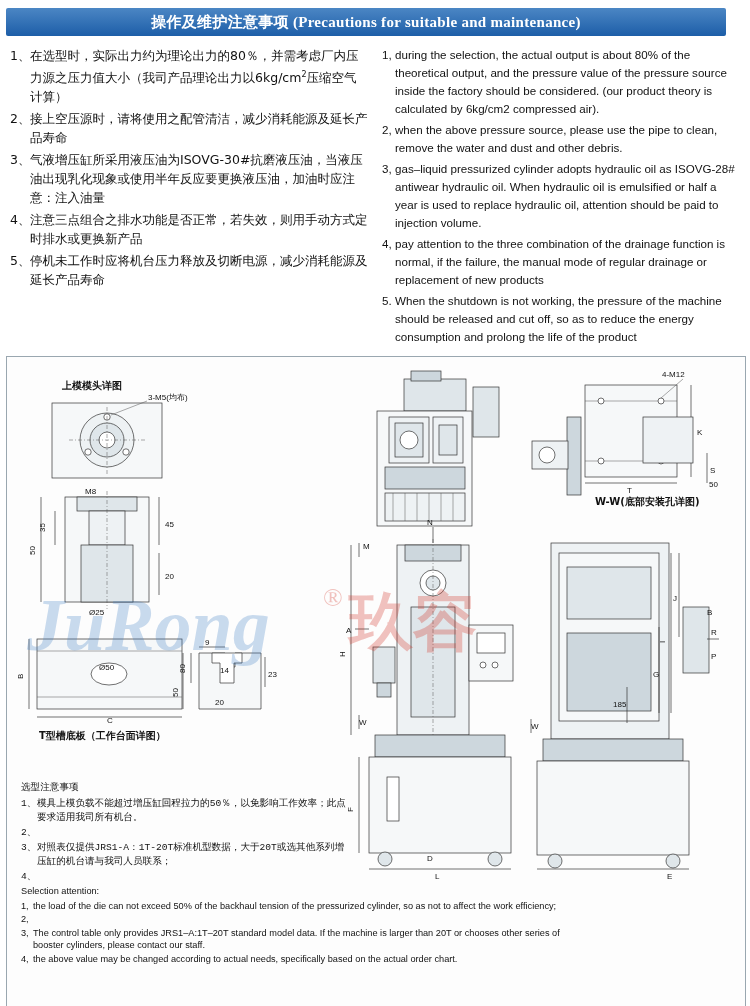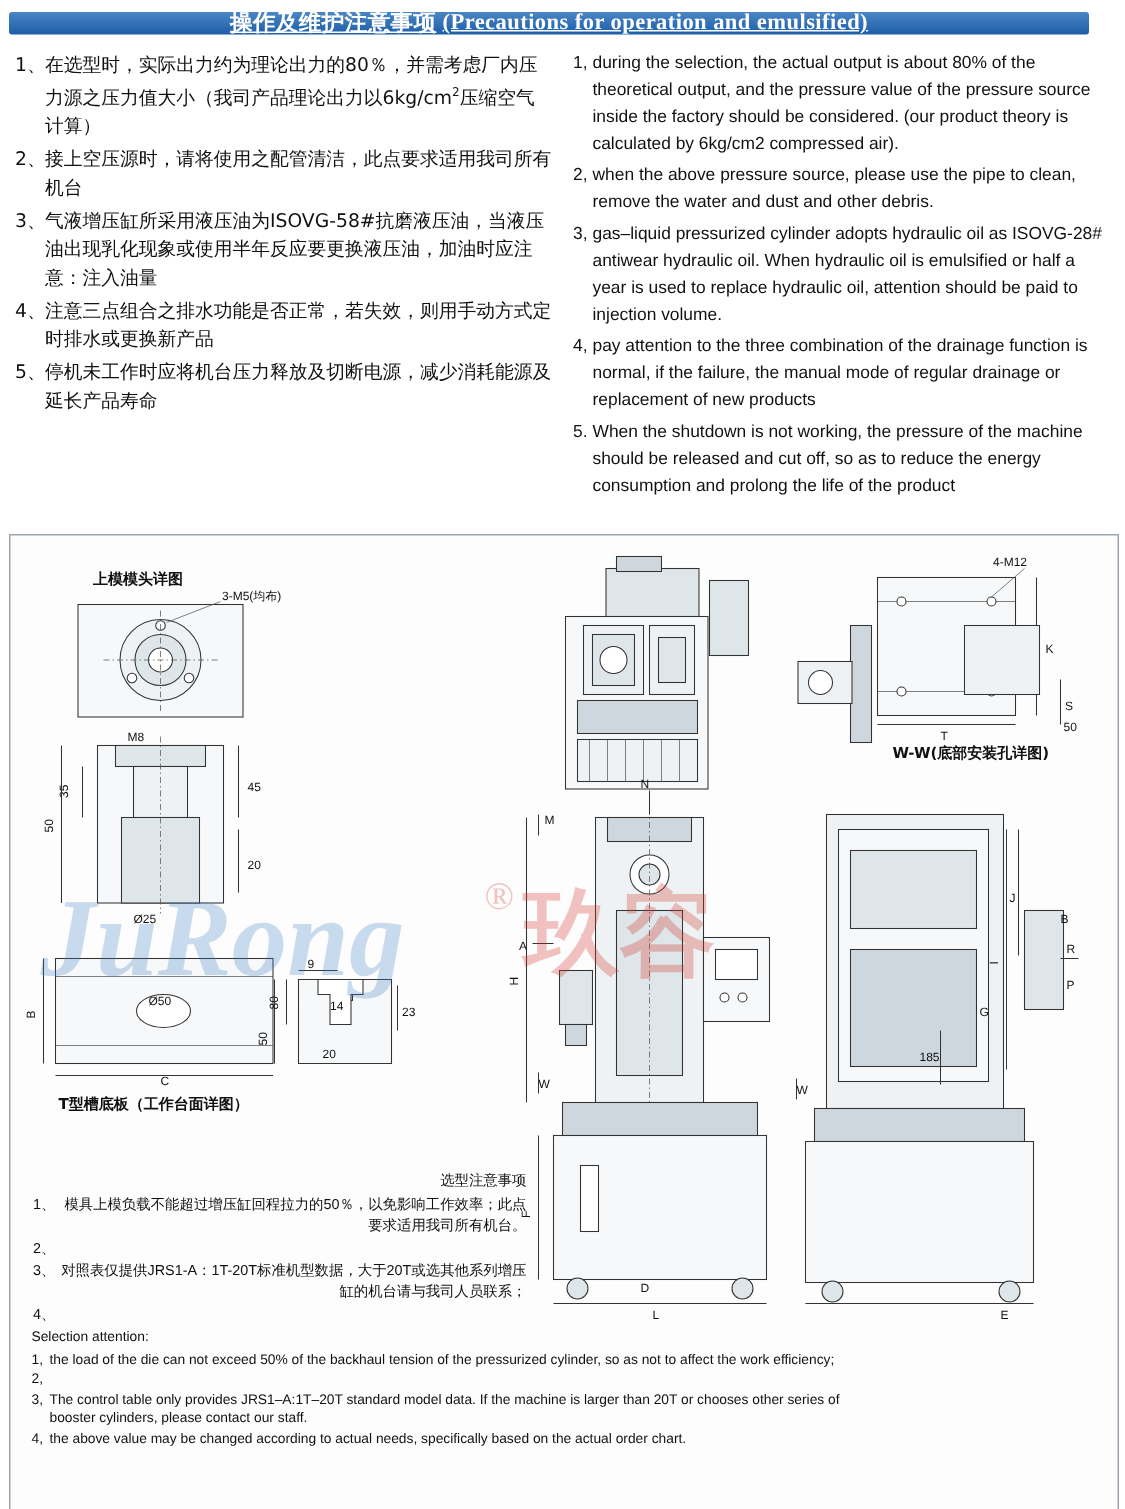--- a/index.html
+++ b/index.html
@@ -9,33 +9,32 @@
     font-family:"Liberation Sans", sans-serif;
     color:#1a1a1a;
     position:relative;
     overflow:hidden;
   }
   .page{width:750px;height:1006px;position:relative;}
 
   
   .title-bar{
     margin:8px 24px 0 6px;
-    height:15px;
+    height:28px;
     background:#2f6fb5;
     background:linear-gradient(#4b86c4,#1d5ea8);
     border-radius:2px;
     display:flex;
     align-items:center;
     justify-content:center;
     color:#ffffff;
     font-weight:bold;
     font-size:15px;
     letter-spacing:0.3px;
     font-family:"Liberation Serif", serif;
-    text-decoration:underline;
   }
   .title-bar .cn{font-family:"DejaVu Sans", sans-serif;font-size:15px;}
   .title-bar .en{font-family:"Liberation Serif", serif;font-size:15px;margin-left:4px;}
 
   
   .text-cols{
     display:flex;
     margin:10px 10px 0 10px;
     gap:14px;
   }
@@ -90,25 +89,24 @@
     font-size:26px;
     fill:#d33a2c;
     opacity:.55;
   }
 
   
   .notes{
     position:absolute;
     left:14px;top:424px;
     width:330px;
-    font-family:Liberation Sans, sans-serif;
+    font-family:Liberation Mono, monospace;
     font-size:9.6px;
     line-height:14px;
     color:#111;
-    text-align:right;
   }
   .notes .hd{margin-bottom:2px;}
   .notes .n-item{display:flex;margin-bottom:1px;}
   .notes .n-num{width:16px;flex:0 0 auto;}
   .notes-en{
     position:absolute;
     left:14px;top:528px;
     width:540px;
     font-family:"Liberation Sans", sans-serif;
     font-size:9.2px;
@@ -129,37 +127,37 @@
   .fillD{fill:#f6f8f9;stroke:#333;stroke-width:.7;}
   .fillW{fill:#ffffff;stroke:#333;stroke-width:.7;}
 </style>
 </head>
 <body>
 
 <div class="page">
 
   <div class="title-bar">
     <span class="cn">操作及维护注意事项</span>
-    <span class="en">(Precautions for operation and emulsified)</span>
+    <span class="en">(Precautions for suitable and maintenance)</span>
   </div>
 
   <div class="text-cols">
 
     <div class="col col-cn">
       <div class="item">
         <span class="num">1、</span>
         <span class="txt">在选型时，实际出力约为理论出力的80％，并需考虑厂内压力源之压力值大小（我司产品理论出力以6kg/cm<span class="sup">2</span>压缩空气计算）</span>
       </div>
       <div class="item">
         <span class="num">2、</span>
-        <span class="txt">接上空压源时，请将使用之配管清洁，此点要求适用我司所有机台</span>
+        <span class="txt">接上空压源时，请将使用之配管清洁，减少消耗能源及延长产品寿命</span>
       </div>
       <div class="item">
         <span class="num">3、</span>
-        <span class="txt">气液增压缸所采用液压油为ISOVG-58#抗磨液压油，当液压油出现乳化现象或使用半年反应要更换液压油，加油时应注意：注入油量</span>
+        <span class="txt">气液增压缸所采用液压油为ISOVG-30#抗磨液压油，当液压油出现乳化现象或使用半年反应要更换液压油，加油时应注意：注入油量</span>
       </div>
       <div class="item">
         <span class="num">4、</span>
         <span class="txt">注意三点组合之排水功能是否正常，若失效，则用手动方式定时排水或更换新产品</span>
       </div>
       <div class="item">
         <span class="num">5、</span>
         <span class="txt">停机未工作时应将机台压力释放及切断电源，减少消耗能源及延长产品寿命</span>
       </div>
     </div>

